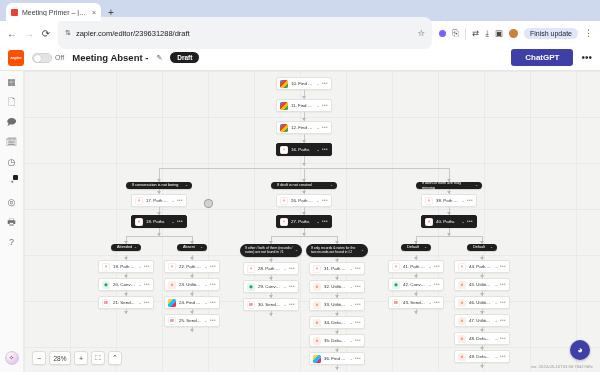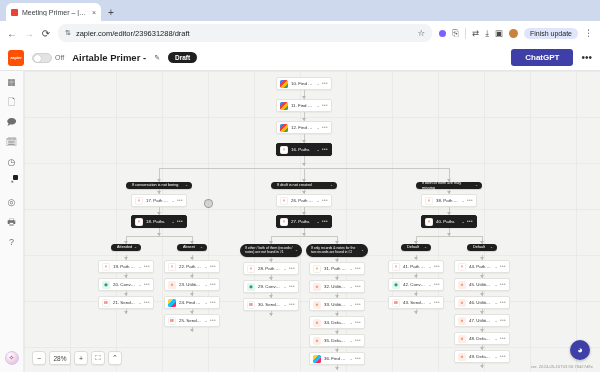--- a/index.html
+++ b/index.html
@@ -28,21 +28,21 @@
   .tab-close { font-size:7px; color:#5f6368; cursor:default; }
   .tab-new { font-size:10px; color:#444; margin-left:7px; margin-bottom:3px; }
 
   .toolbar {
     height:24px; background:#fff;
     display:flex; align-items:center; padding:0 7px; gap:7px;
   }
   .nav-ico { font-size:10px; color:#4a4a4a; width:10px; text-align:center; }
   .nav-ico.dim { color:#b5b5b5; }
   .omnibox {
-    flex:1; height:18px; background:#f1f3f4; border-radius:8px;
+    flex:1; height:32px; background:#f1f3f4; border-radius:8px;
     display:flex; align-items:center; padding:0 7px; gap:5px;
     font-size:7.5px; color:#202124;
   }
   .omni-lock { font-size:7px; color:#5f6368; }
   .omni-url { flex:1; white-space:nowrap; overflow:hidden; }
   .tb-right { display:flex; align-items:center; gap:6px; }
   .tb-ico { font-size:8.5px; color:#4a4a4a; }
   .dot-ico { width:7px; height:7px; border-radius:50%; background:#7b61ff; }
   .tb-sep { width:1px; height:11px; background:#dadce0; }
   .profile { width:9px;height:9px;border-radius:50%;background:#c8823c; }
@@ -232,21 +232,21 @@
       <span class="kebab">⋮</span>
     </div>
   </div>
 
   <div class="app-header">
     <span class="zap-logo">zapier</span>
     <span class="toggle-wrap">
       <span class="toggle"></span>
       <span class="toggle-label">Off</span>
     </span>
-    <span class="flow-title">Airtable Primer -</span>
+    <span class="flow-title">Meeting Absent -</span>
     <span class="pencil">✎</span>
     <span class="draft-badge">Draft</span>
     <span class="hdr-spacer"></span>
     <span class="publish-btn">ChatGPT</span>
     <span class="hdr-kebab">•••</span>
   </div>
 
   <div class="app-body">
 
     <div class="rail" id="rail">

